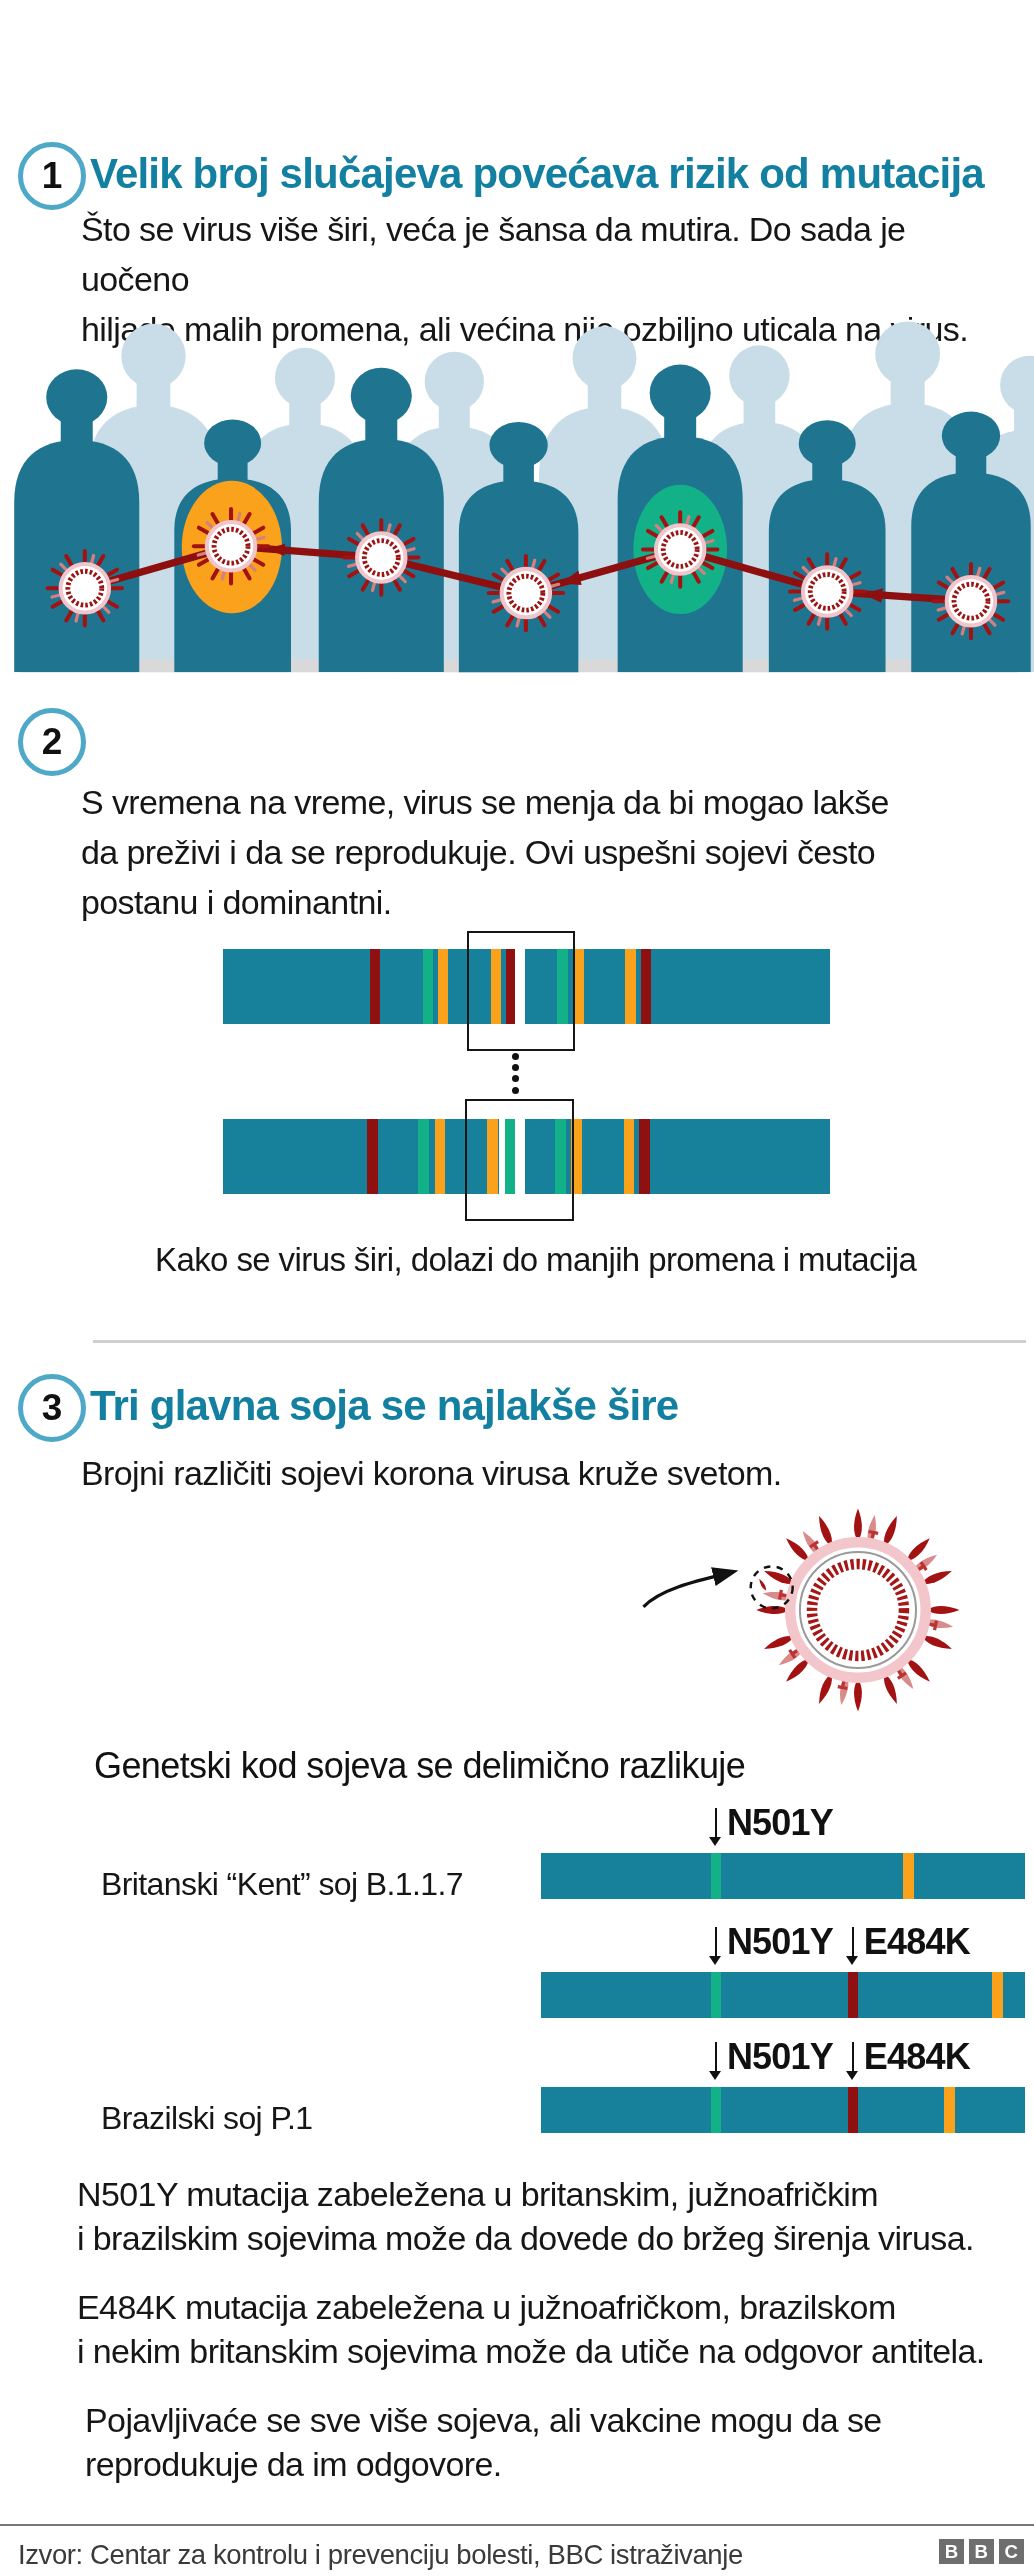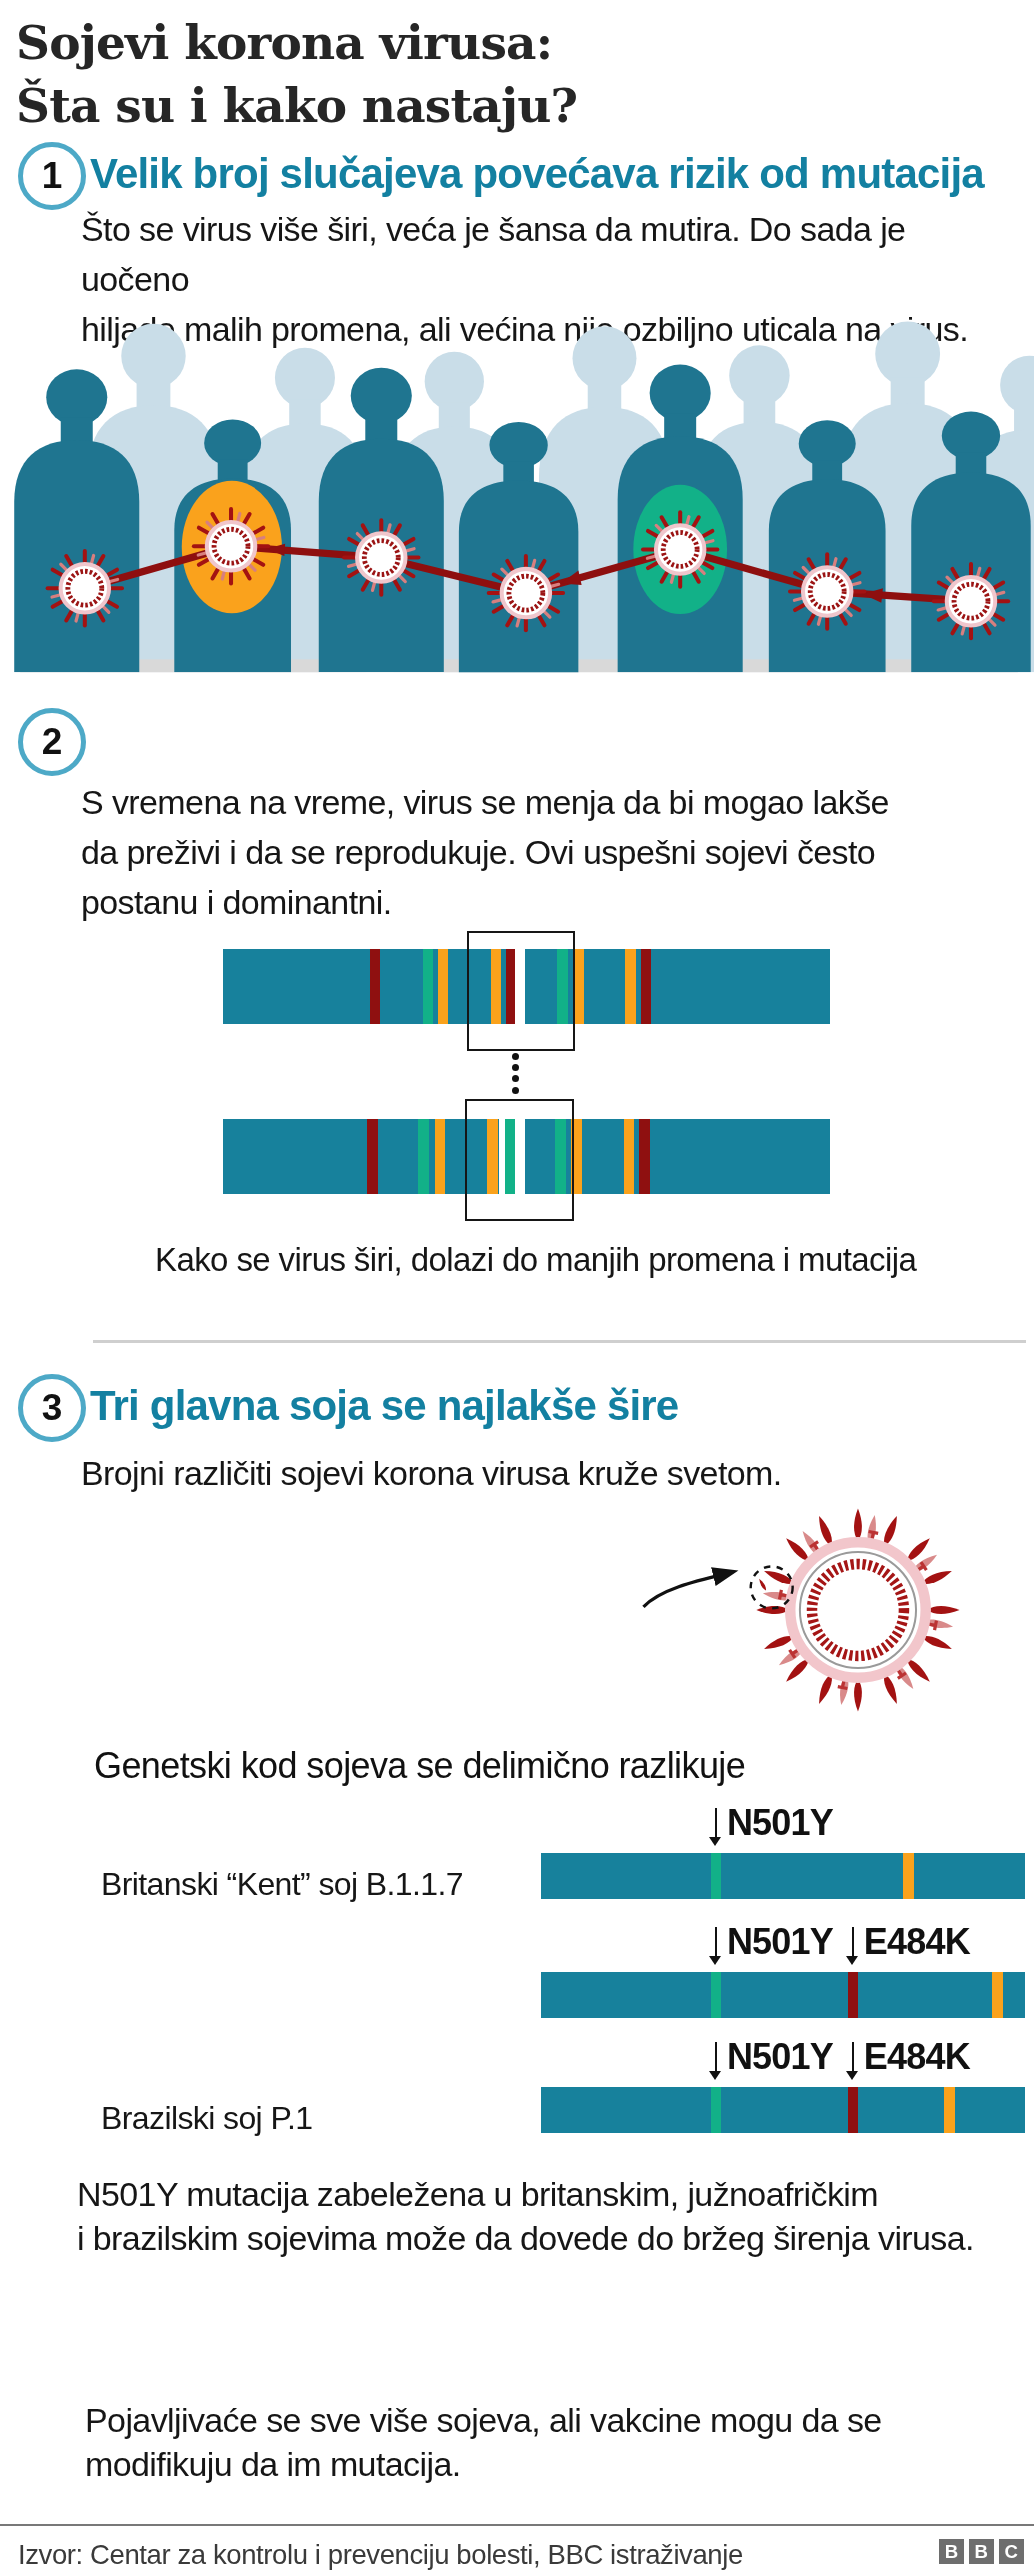--- a/index.html
+++ b/index.html
@@ -53,24 +53,20 @@
   .innerline{fill:#ffffff;stroke:#9a9a9a;stroke-width:2.5;}
   .bigsquig{fill:none;stroke:#a51616;stroke-width:13;stroke-dasharray:4 3.4;}
   .dashcirc{fill:none;stroke:#111;stroke-width:3;stroke-dasharray:8 8;}
   .curvearrow{fill:none;stroke:#111;stroke-width:4;}
 </style>
 </head>
 <body>
 
 <div class="page">
 
-  <div class="abs title" style="left:16px;top:11.3px;">
-    <div>Sojevi korona virusa:</div>
-    <div>Šta su i kako nastaju?</div>
-  </div>
 
   <div class="abs num-circle" style="left:18px;top:142px;">
     <span>1</span>
   </div>
   <div class="abs sec-heading" style="left:90px;top:150px;">Velik broj slučajeva povećava rizik od mutacija</div>
   <div class="abs body-text" style="left:81px;top:204px;width:921px;">Što se virus više širi, veća je šansa da mutira. Do sada je uočeno
 hiljade malih promena, ali većina nije ozbiljno uticala na virus.</div>
 
   <svg class="abs" style="left:0;top:315px;" width="1034" height="372" viewBox="0 0 1280 460">
     <defs>
@@ -308,22 +304,24 @@
           </div>
         </div>
     <div class="stripe" style="left: 35.1%; background: rgb(18, 177, 136);"></div>
         <div class="stripe" style="left: 63.4%; background: rgb(143, 16, 16);"></div>
         <div class="stripe" style="left: 83.3%; background: rgb(250, 162, 28);"></div>
       </div>
   </div>
 
   <div class="abs note" style="left:77px;top:2172px;width:921px;">N501Y mutacija zabeležena u britanskim, južnoafričkim
 i brazilskim sojevima može da dovede do bržeg širenja virusa.</div>
+  <div class="abs note" style="left:77px;top:2285px;width:937px;">E484K mutacija zabeležena u južnoafričkom, brazilskom
+i nekim britanskim sojevima može da utiče na odgovor antitela.</div>
   <div class="abs note" style="left:85px;top:2398px;width:921px;">Pojavljivaće se sve više sojeva, ali vakcine mogu da se
-modifikuju da im mutacija.</div>
+reprodukuje da im odgovore.</div>
 
   <div class="footer-line" style="top:2524px;"></div>
   <div class="abs footer-text" style="left:18px;top:2539px;">Izvor: Centar za kontrolu i prevenciju bolesti, BBC istraživanje</div>
   <div class="bbc-logo" style="left:939px;top:2539px;">
     <span class="bbc-block">B</span>
     <span class="bbc-block">B</span>
     <span class="bbc-block">C</span>
   </div>
 
 </div>

